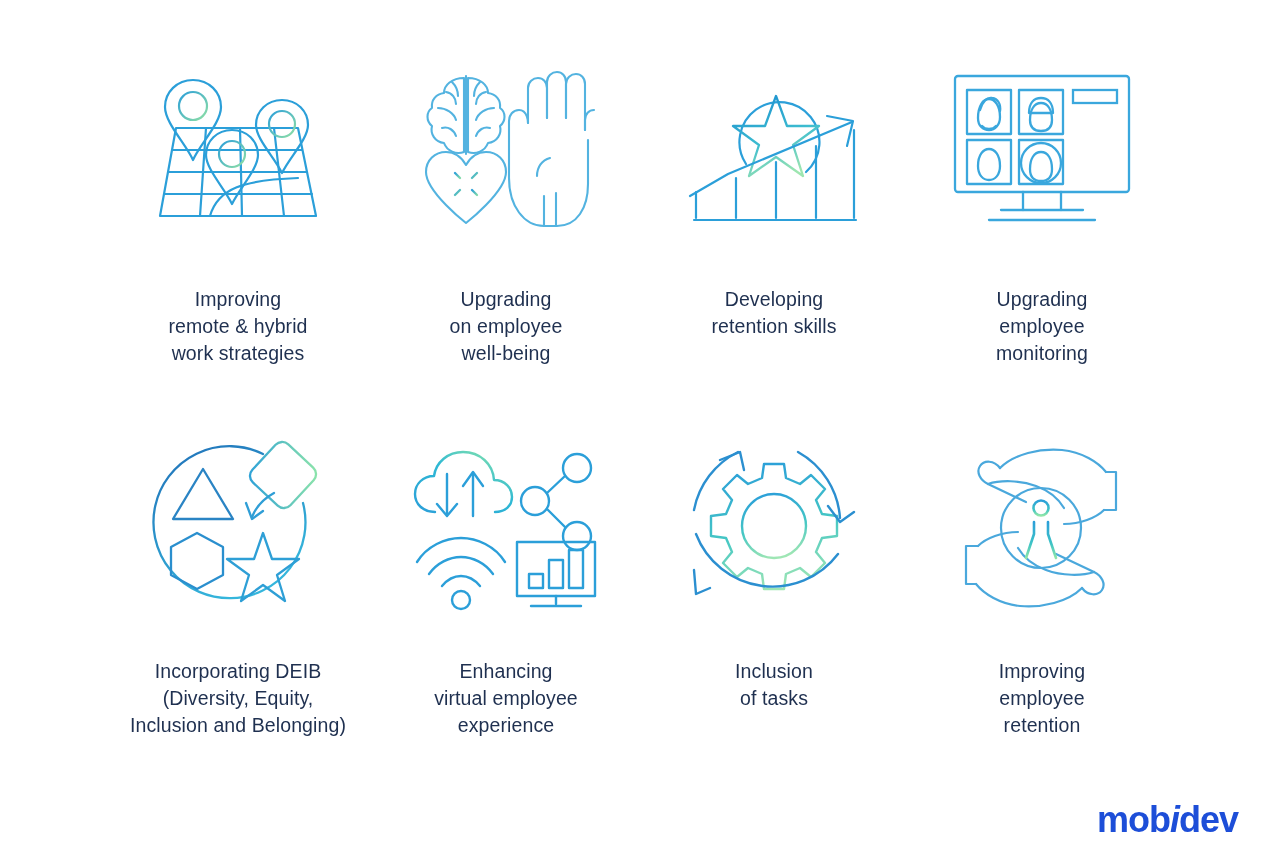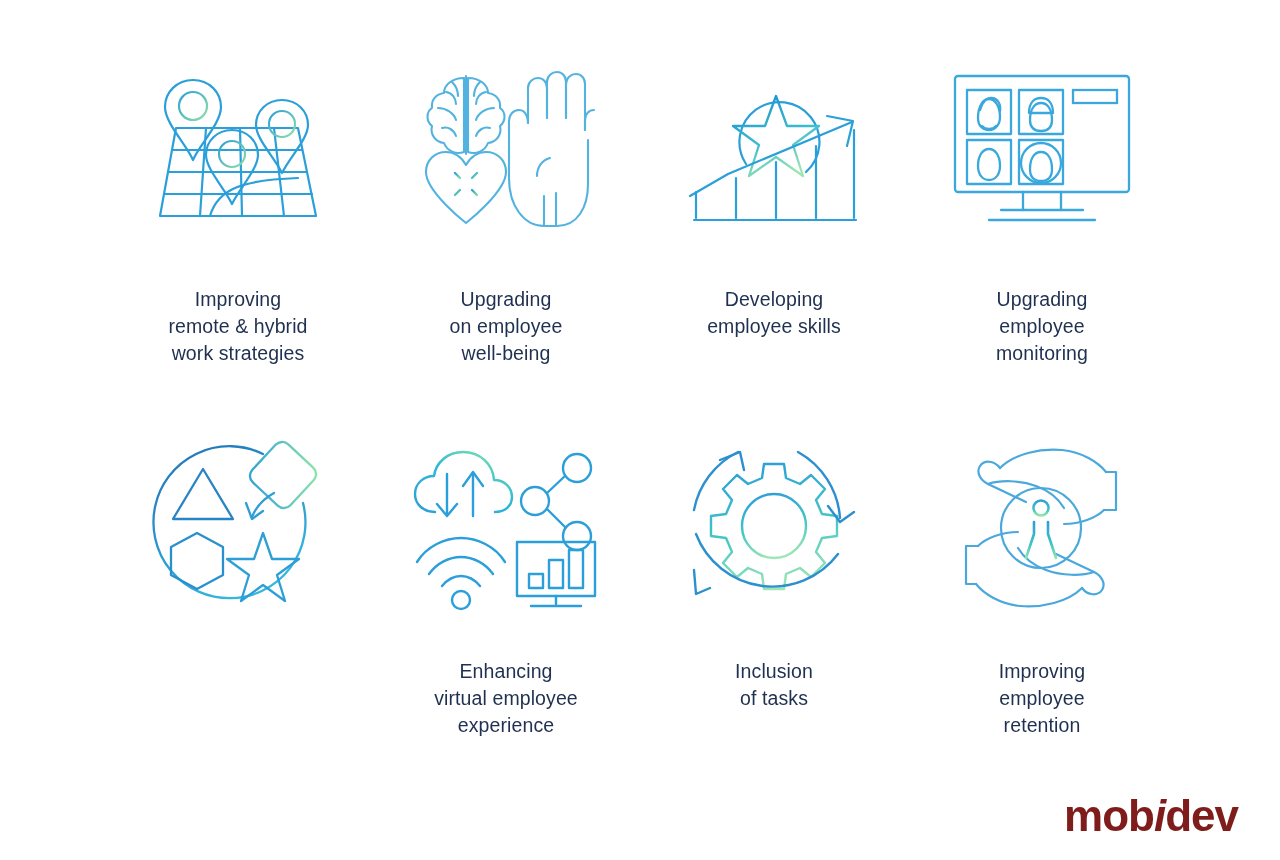--- a/index.html
+++ b/index.html
@@ -63,23 +63,23 @@
     white-space: pre-line;
     letter-spacing: 0.1px;
   }
 
   .cell.row2 .caption { margin-top: 30px; }
 
   .logo {
     position: absolute;
     right: 42px;
     bottom: 22px;
-    font-size: 44px;
+    font-size: 36px;
     font-weight: 700;
-    color: #7f1d1d;
+    color: #1d4ed8;
     letter-spacing: -1px;
     line-height: 1;
     user-select: none;
   }
   .logo .slash {
     font-style: italic;
     font-weight: 700;
   }
 </style>
 </head>
@@ -207,21 +207,21 @@
             <path d="M92 94 L92 150"></path>
             <path d="M132 78 L132 150"></path>
             <path d="M170 62 L170 150"></path>
 
             <path d="M6 128 L44 106 L168 54"></path>
             <path d="M143 48 L169 53 L163 78"></path>
           </g>
         </svg>
       </div>
       <div class="caption">Developing
-employee skills</div>
+retention skills</div>
     </div>
 
     <div class="cell row1">
       <div class="icon-wrap">
         <svg width="186" height="160" viewBox="0 0 186 160" fill="none">
           <defs>
             <linearGradient id="dataG" x1="0" y1="0" x2="1" y2="0">
               <stop offset="0%" stop-color="#2b9fd9"></stop>
               <stop offset="100%" stop-color="#4ad9c0"></stop>
             </linearGradient>
@@ -299,20 +299,23 @@
 
             <path d="M112 92 L121 118 L148 118 L126 134 L134 160 L112 144 L90 160 L98 134 L76 118 L103 118 Z" stroke="#2e9fd6"></path>
 
             <rect x="106" y="8" width="52" height="52" rx="9" transform="rotate(43 132 34)" stroke="url(#diamondG)"></rect>
 
             <path d="M123 52 C112 58 105 66 101 76" stroke="#2f9ed6"></path>
             <path d="M95 62 L101 78 L112 70" stroke="#2f9ed6"></path>
           </g>
         </svg>
       </div>
+      <div class="caption">Incorporating DEIB
+(Diversity, Equity,
+Inclusion and Belonging)</div>
     </div>
 
     <div class="cell row2">
       <div class="icon-wrap">
         <svg width="186" height="165" viewBox="0 0 186 165" fill="none">
           <defs>
             <linearGradient id="cloudG" x1="0" y1="1" x2="0.8" y2="0">
               <stop offset="0%" stop-color="#2b9fd9"></stop>
               <stop offset="60%" stop-color="#2fb9d4"></stop>
               <stop offset="100%" stop-color="#7fe0ae"></stop>

